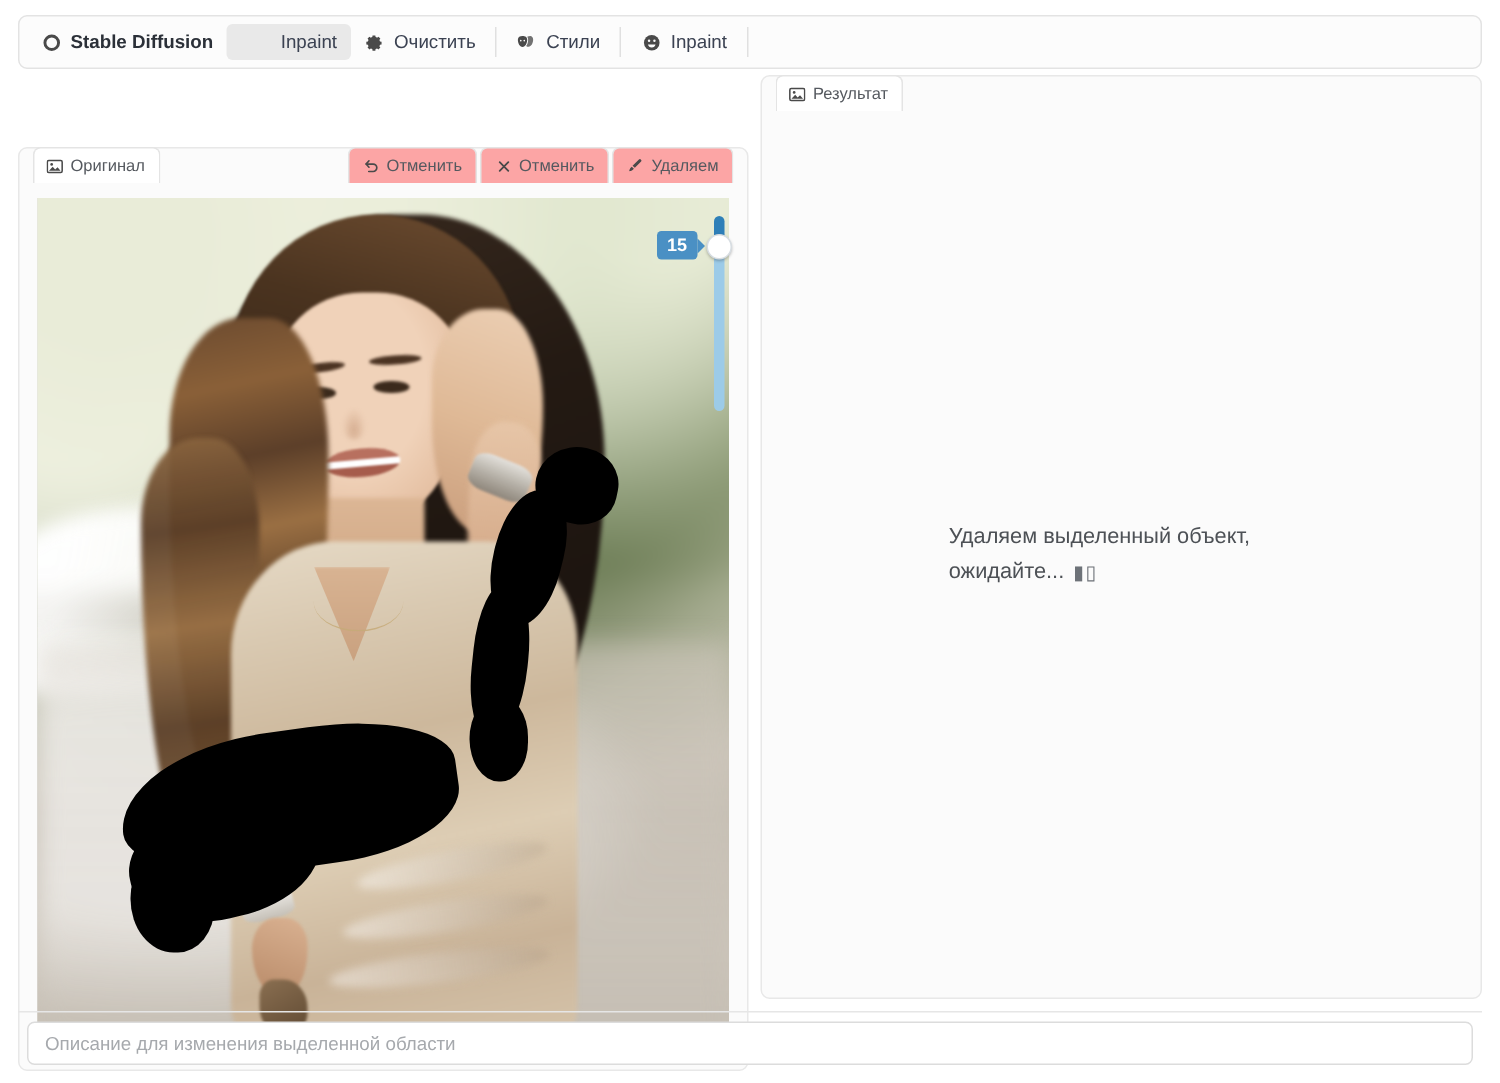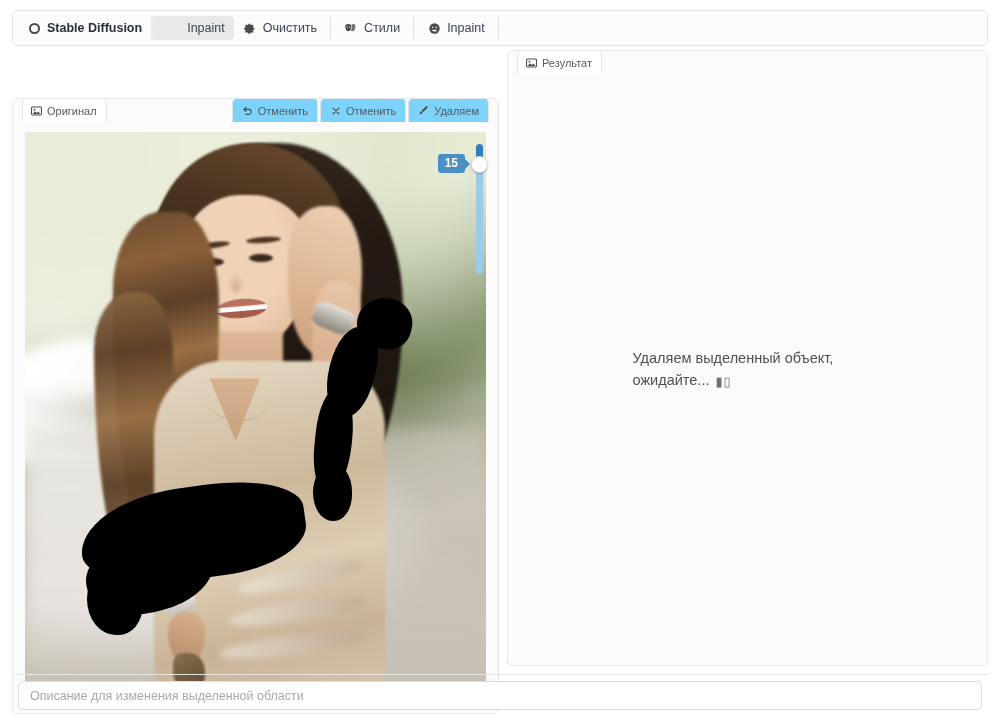--- a/index.html
+++ b/index.html
@@ -99,21 +99,21 @@
     right: 9px;
     display: flex;
     align-items: stretch;
     height: 24px;
   }
   .tool-btn {
     display: flex;
     align-items: center;
     gap: 5px;
     padding: 0 9px;
-    background: #7dd3fc;
+    background: #fca5a5;
     border: 1px solid #e4e4e4;
     border-bottom: none;
     border-radius: 5px 5px 0 0;
     font-size: 11px;
     color: #55595f;
     white-space: nowrap;
     cursor: pointer;
     margin-left: 2px;
   }
   .tool-icon, .tab-icon {

